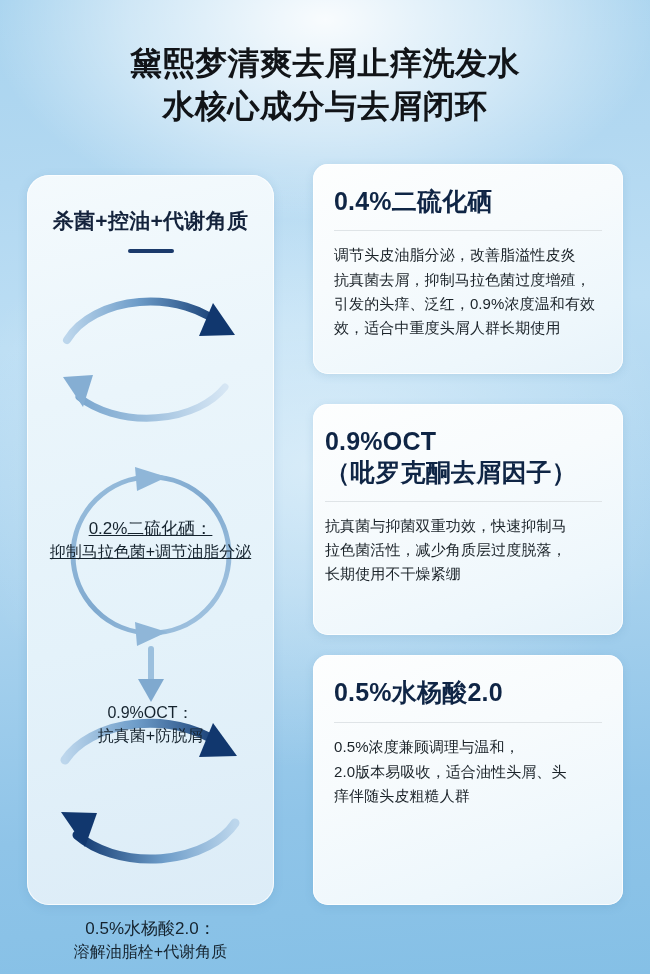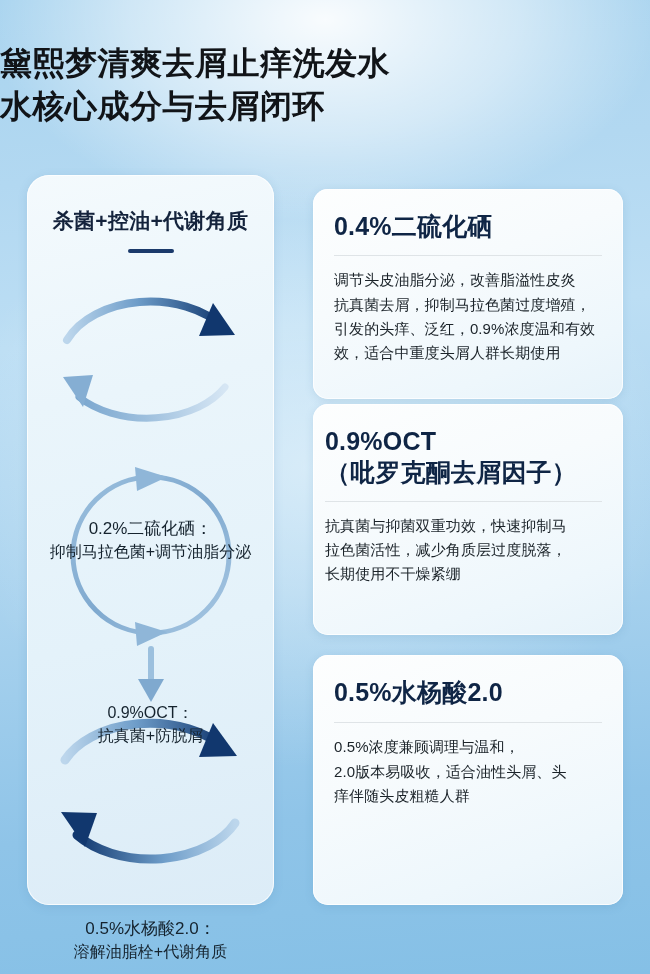--- a/index.html
+++ b/index.html
@@ -14,20 +14,21 @@
   #bg {
     position:absolute; inset:0;
     background:
       radial-gradient(ellipse 430px 260px at 50% 2%, rgba(255,255,255,.92) 0%, rgba(255,255,255,.45) 45%, rgba(255,255,255,0) 78%),
       radial-gradient(ellipse 520px 430px at 48% 48%, rgba(246,252,255,.55) 0%, rgba(246,252,255,0) 70%),
       linear-gradient(175deg, #a9d4ef 0%, #b2d8f1 18%, #bcdef4 34%, #a8d2ee 60%, #8fc4e8 82%, #85c0e6 100%);
   }
   
   #title {
     position:absolute; left:0; right:0; top:42px;
+    text-align:center;
     color:#111418;
     font-weight:bold;
     font-size:32px;
     line-height:1.33;
     letter-spacing:.5px;
     z-index:5;
   }
   #title .ln { display:block; white-space:nowrap; }
 
   
@@ -51,34 +52,34 @@
     width:46px; height:4px; border-radius:2px;
     background:#1b3a6b;
   }
   .flow-label {
     position:absolute; left:0; right:0;
     text-align:center; color:#15232e;
     line-height:1.42;
   }
   .flow-label .l1 { display:block; font-size:17px; font-weight:500; }
   .flow-label .l2 { display:block; font-size:16px; font-weight:500; }
-  #label-se  { top:342px; }
+  #label-se  { top:342px;text-decoration:underline; }
   #label-oct { top:527px; }
   #label-sa  { top:742px; }
   #label-oct .l1, #label-oct .l2 { font-size:16px; }
 
   
   .card {
     position:absolute; left:313px; width:310px;
     border-radius:15px;
     background:linear-gradient(160deg,#fdfefe 0%,#f7fbfd 40%,#eef7fc 78%,#e7f3fa 100%);
     box-shadow:0 2px 9px rgba(80,130,170,.17), inset 0 0 0 1px rgba(255,255,255,.8);
     padding:22px 21px 20px 21px;
   }
-  #card-0 { top:189px; height:210px; }
+  #card-0 { top:164px; height:210px; }
   #card-1 { top:404px; height:231px;padding-left:12px; }
   #card-2 { top:655px; height:250px; }
   .card-title {
     color:#0f2545;
     font-weight:bold;
     font-size:25px;
     line-height:1.25;
     letter-spacing:.2px;
   }
   .card-title .t2 { display:block; }

